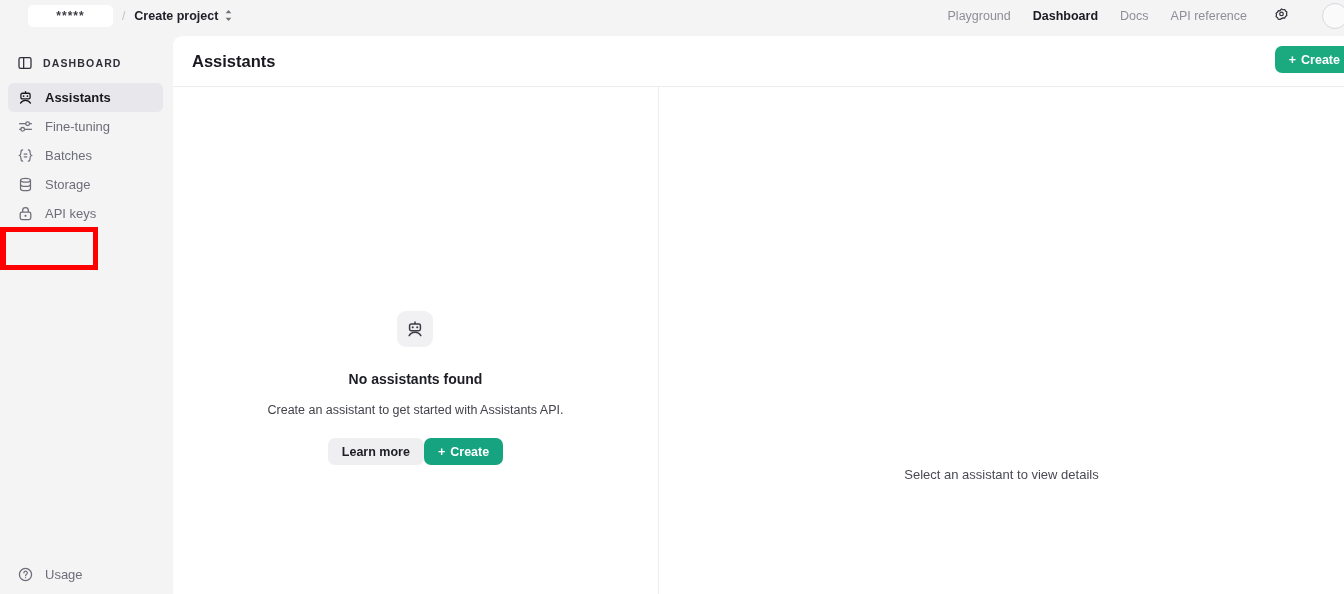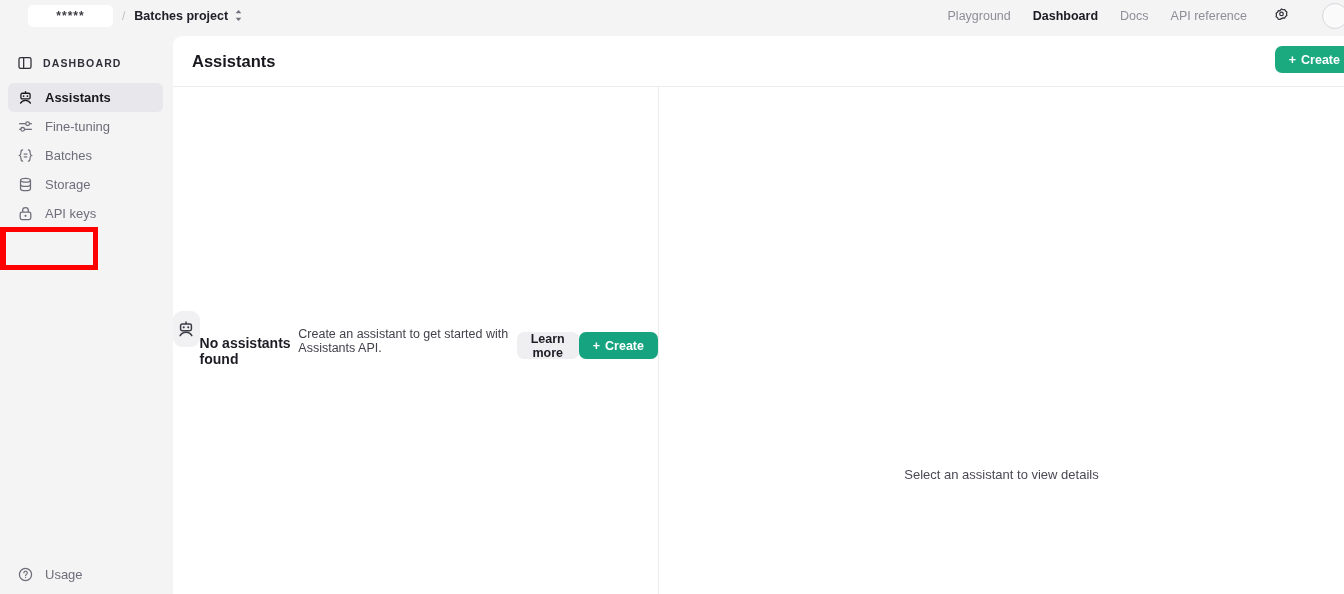--- a/index.html
+++ b/index.html
@@ -95,21 +95,21 @@
     display: flex; align-items: center; gap: 5px;
   }
 
   .panes { display: flex; height: 507px; }
   .pane-left {
     width: 486px; height: 100%;
     border-right: 1px solid #ececef;
     display: flex; align-items: flex-start; justify-content: center;
   }
   .empty-state {
-    margin-top: 224px; display: flex; flex-direction: row; 
+    margin-top: 224px; display: flex; flex-direction: column; align-items: center;
   }
   .empty-icon {
     width: 36px; height: 36px; border-radius: 9px; background: #f1f1f3;
     display: flex; align-items: center; justify-content: center;
   }
   .empty-title {
     margin-top: 24px; font-size: 14px; font-weight: 700; color: #1d1d25;
   }
   .empty-sub { margin-top: 16px; font-size: 12.5px; color: #42424c; }
   .empty-actions { margin-top: 21px; display: flex; }
@@ -135,21 +135,21 @@
 <body>
 
 <div class="app">
 
   <div class="topbar">
     <div class="org-chip">
       <span>*****</span>
     </div>
     <span class="crumb-sep">/</span>
     <div class="crumb-project">
-      <span>Batches project</span>
+      <span>Create project</span>
       <svg class="chev-updown" width="9" height="13" viewBox="0 0 9 13">
         <path d="M4.5 1 L7.3 4.3 H1.7 Z" fill="#6f6f7a"></path>
         <path d="M4.5 12 L7.3 8.7 H1.7 Z" fill="#6f6f7a"></path>
       </svg>
     </div>
 
     <div class="topnav">
       <a href="#">Playground</a>
       <a href="#" class="active">Dashboard</a>
       <a href="#">Docs</a>

